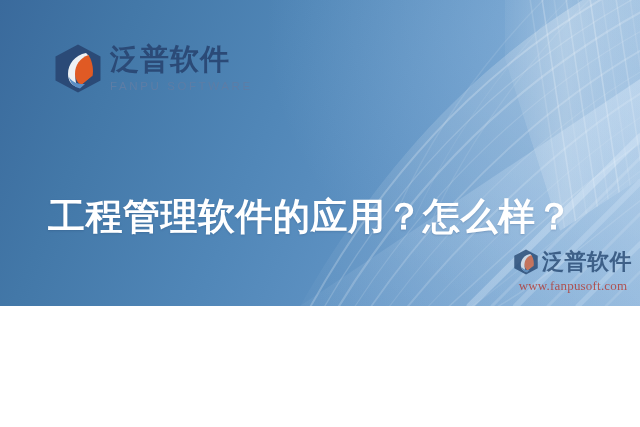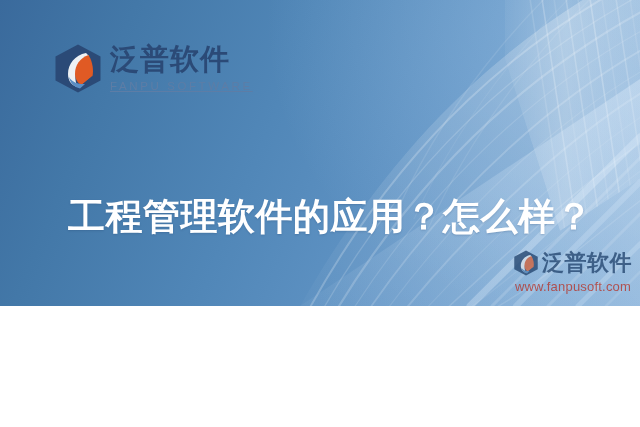--- a/index.html
+++ b/index.html
@@ -39,26 +39,25 @@
   #logo-cn{
     font-size:29px;font-weight:700;color:#2b4a77;
     letter-spacing:1px;
     font-family:"DejaVu Sans","Liberation Sans",sans-serif;
   }
   #logo-en{
     margin-top:7px;
     font-size:11.5px;color:#5d7da6;
     letter-spacing:2.6px;font-weight:400;
     font-family:"Liberation Sans",sans-serif;
-    text-decoration:underline;
   }
 
   
   #headline{
-    position:absolute;left:68px;top:192px;
+    position:absolute;left:48px;top:192px;
     font-size:37px;font-weight:700;color:#ffffff;
     letter-spacing:0.5px;white-space:nowrap;
     font-family:"DejaVu Sans","Liberation Sans",sans-serif;
     text-shadow:0 1px 2px rgba(30,60,100,.22);
   }
 
   
   #watermark{
     position:absolute;right:8px;bottom:12px;
     display:flex;flex-direction:column;align-items:center;
@@ -68,21 +67,21 @@
   #wm-mark{width:24px;height:26px;display:block;}
   #wm-cn{
     font-size:22px;font-weight:700;color:#23456f;
     letter-spacing:.5px;
     font-family:"DejaVu Sans","Liberation Sans",sans-serif;
   }
   #wm-url{
     margin-top:1px;
     font-size:13px;color:#b5342a;font-weight:400;
     letter-spacing:.2px;
-    font-family:Liberation Sans, sans-serif;
+    font-family:Liberation Serif, serif;
   }
 </style>
 </head>
 <body>
 
 <div id="banner">
 
   <div class="glow"></div>
 
   <div class="art">

